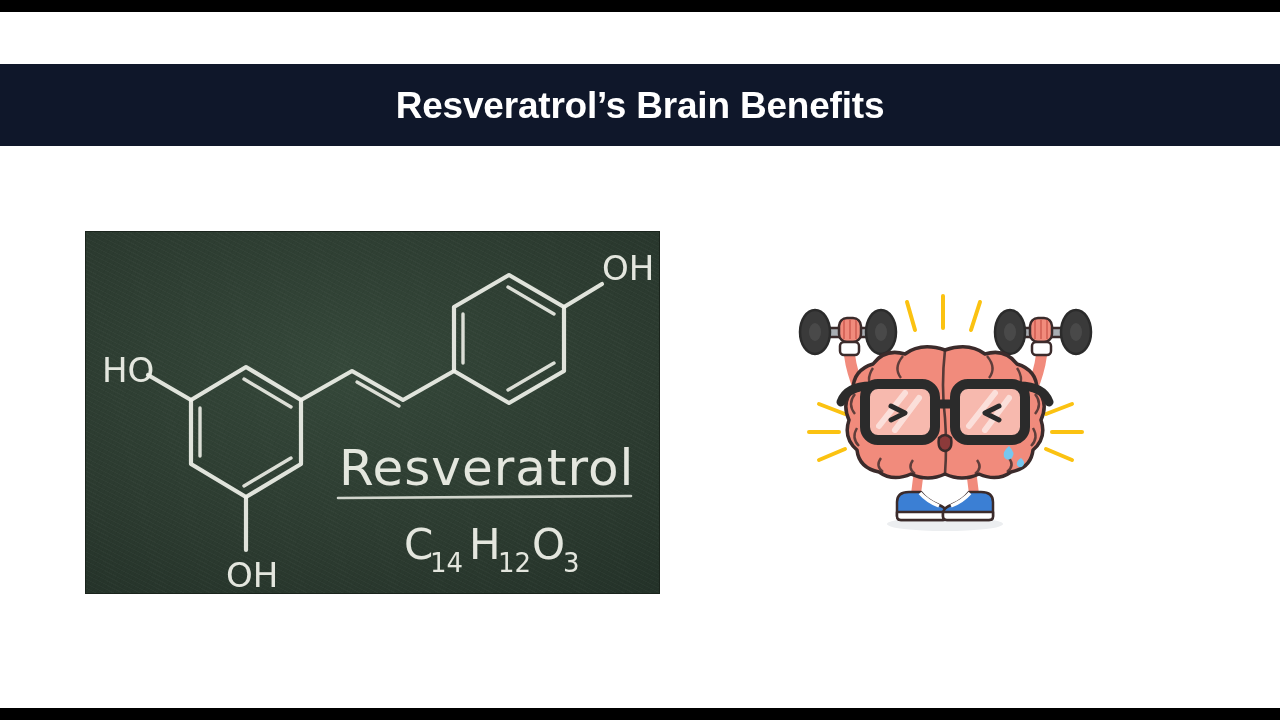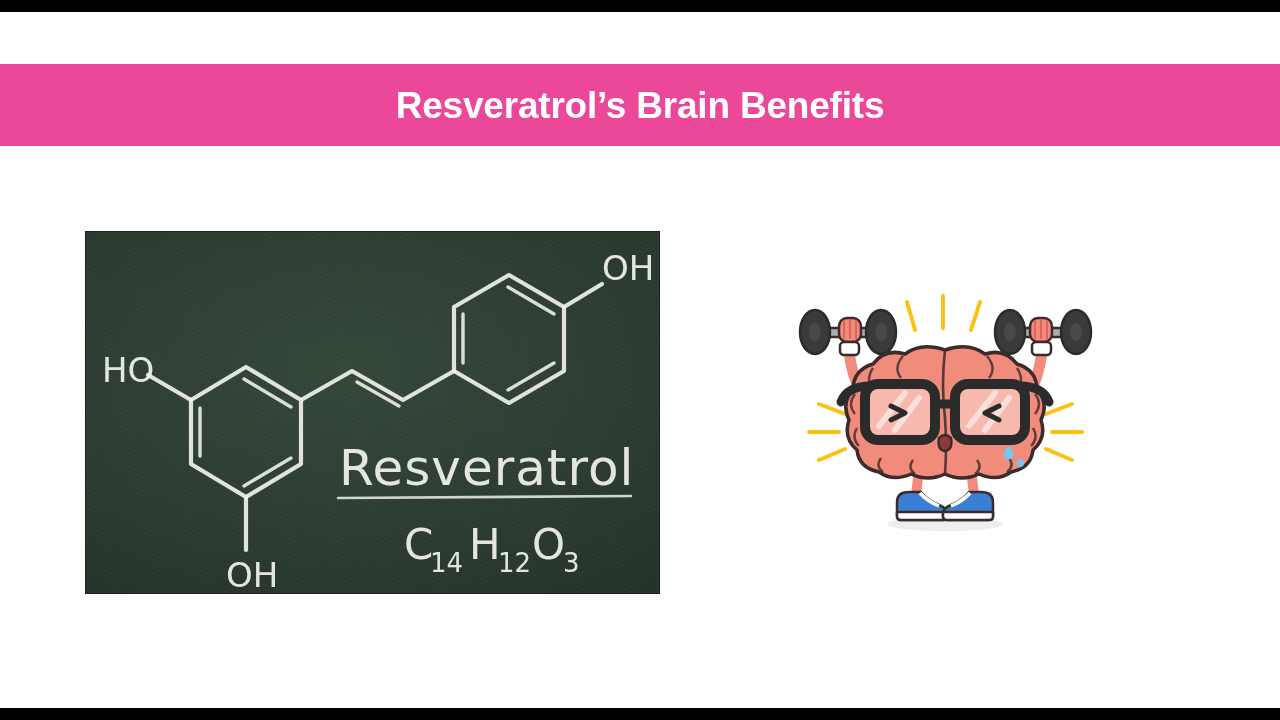--- a/index.html
+++ b/index.html
@@ -14,21 +14,21 @@
 
   
   .top-strip{
     position:absolute; left:0; top:0; width:1280px; height:12px;
     background:#000000;
   }
 
   
   .title-banner{
     position:absolute; left:0; top:64px; width:1280px; height:82px;
-    background:#ec4899;
+    background:#0f172a;
     display:flex; align-items:center; justify-content:center;
   }
   .title-text{
     color:#ffffff;
     font-size:37px;
     font-weight:bold;
     letter-spacing:-0.2px;
     line-height:1;
     white-space:nowrap;
   }

